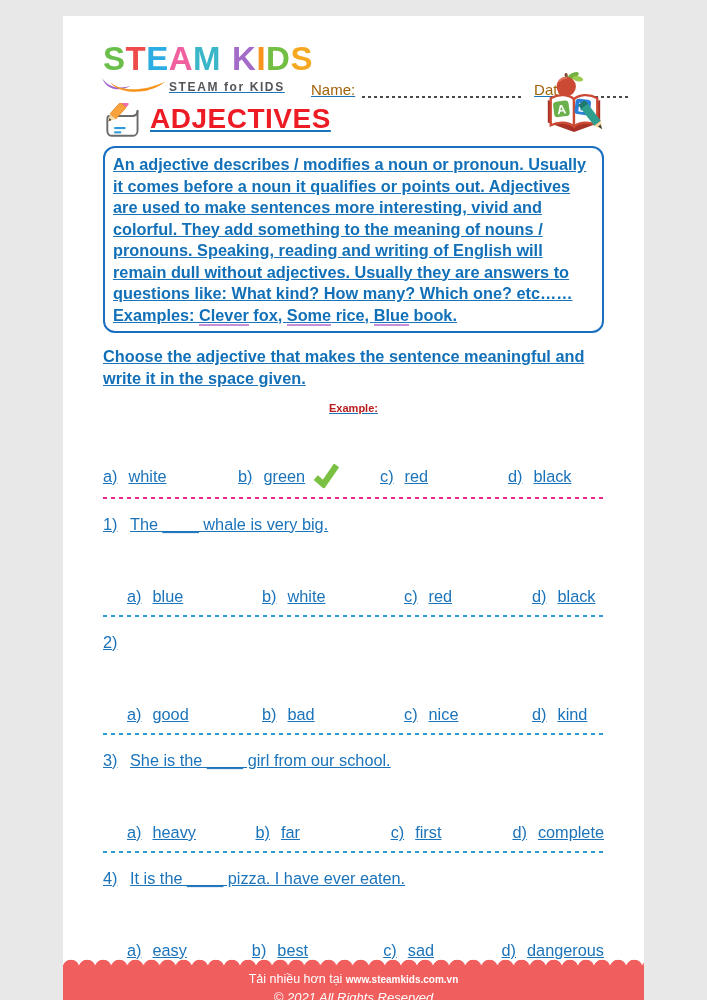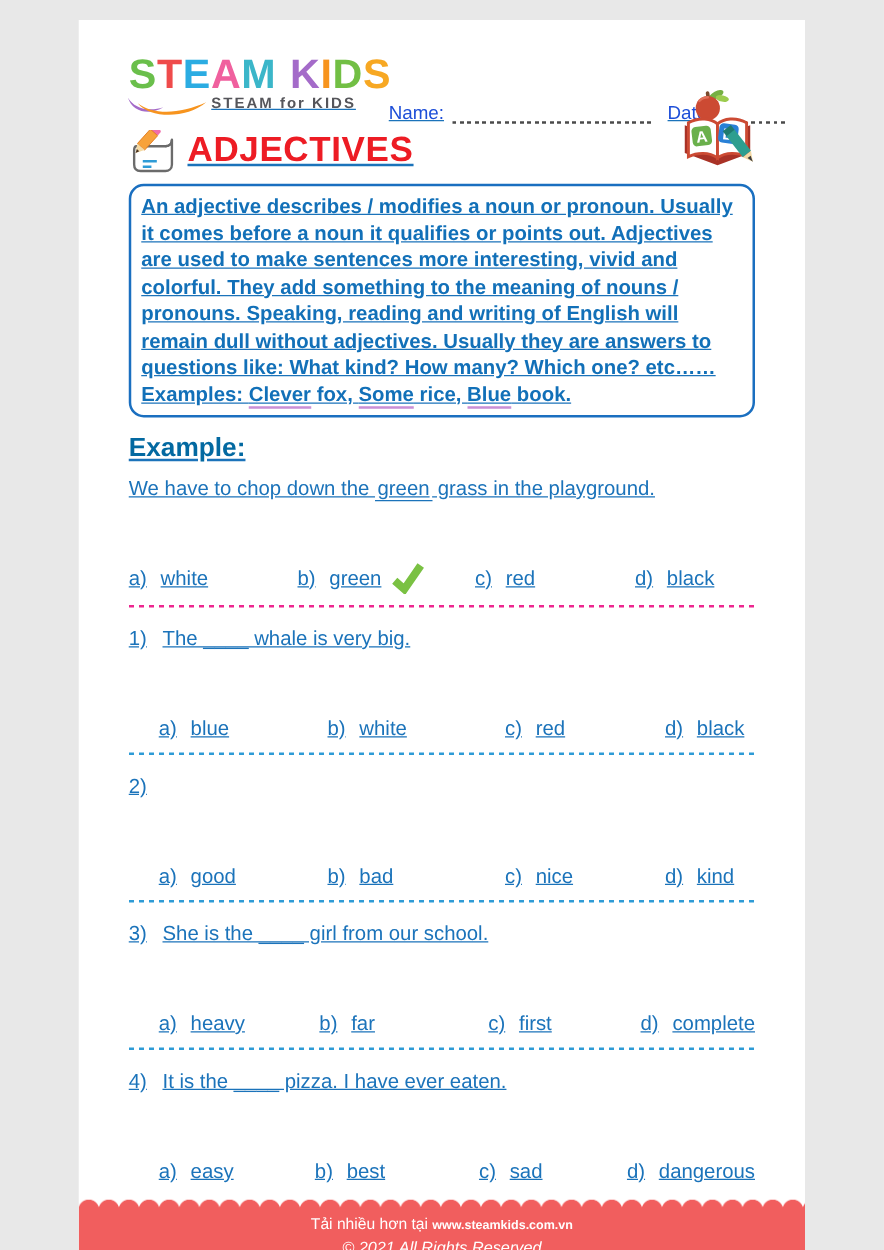--- a/index.html
+++ b/index.html
@@ -13,24 +13,24 @@
     font-family: "Liberation Sans", sans-serif;
     color: #1b73ba;
     text-decoration: underline;
   }
   
   .top { display:flex; padding: 26px 14px 0 40px; }
   .logo { width: 208px; flex-shrink: 0; }
   .logo-letters { font-size: 33px; font-weight: 800; line-height: 1; letter-spacing: .5px; white-space: nowrap; }
   .logo-word { display:inline-block; }
   .logo-word + .logo-word { margin-left: 11px; }
-  .logo-sub { display:flex; align-items: flex-start; margin-top: 0px; }
+  .logo-sub { display:flex; align-items: center; margin-top: 0px; }
   .logo-sub svg { width: 66px; height: 19px; margin-left: -2px; flex-shrink:0; }
   .tagline { font-size: 12px; font-weight: bold; color: #55555a; letter-spacing: 1.6px; margin-left: 2px; white-space: nowrap; }
-  .fields { flex: 1; display: flex; margin-top: 9px; font-size: 15px; color: #1d4ed8; gap: 12px; }
+  .fields { flex: 1; display: flex; margin-top: 9px; font-size: 15px; color: #a16207; gap: 12px; }
   .field { display: flex; align-items: flex-end; }
   .field-name { flex: 2.2; }
   .field-date { flex: 1; }
   .flabel { margin-right: 7px; line-height: 1.1; }
   .fline {
     flex: 1; height: 13px;
     background-image: repeating-linear-gradient(90deg,#4a4a4a 0 3px, transparent 3px 6px);
     background-size: 100% 2px; background-repeat: no-repeat; background-position: bottom;
   }
   
@@ -45,21 +45,21 @@
     border: 2.5px solid #1a6fc0;
     border-radius: 12px;
     padding: 6px 8px 5px;
     font-size: 16.3px; font-weight: bold;
     line-height: 21.5px;
     color: #1270b8;
   }
   .u { border-bottom: 2px solid #c98fd6; }
   
   .instruction { margin: 12px 40px 0; font-size: 16.3px; font-weight: bold; line-height: 22px; color: #1270b8; }
-  .example-label { margin: 13px 40px 0; font-size: 21px; font-weight: bold; color: #0369a1; }
+  .example-label { margin: 13px 40px 0; font-size: 11px; font-weight: bold; color: #b91c1c; text-align: center; }
   .example-sentence { margin: 11px 40px 0; font-size: 16.3px; color: #1b73ba; }
   .u-blue { border-bottom: 1.5px solid #1b73ba; padding: 0 2px; }
   
   .options-row { display: flex; align-items: center; margin: 0 40px; font-size: 16.3px; color: #1b73ba; }
   .options-row.indent { padding-left: 24px; }
   .opt { display: flex; align-items: center; }
   .opt:nth-child(1) { width: 135px; }
   .opt:nth-child(2) { width: 142px; }
   .opt:nth-child(3) { width: 128px; }
   .opt:nth-child(4) { flex: 1; }
@@ -161,23 +161,23 @@
         </g>
       </svg>
     </span>
     <h1>ADJECTIVES</h1>
   </div>
 
   <div class="intro-box">
     <p><span>An adjective describes / modifies a noun or pronoun. Usually it comes before a noun it qualifies or points out. Adjectives are used to make sentences more interesting, vivid and colorful. They add something to the meaning of nouns / pronouns. Speaking, reading and writing of English will remain dull without adjectives. Usually they are answers to questions like: What kind? How many? Which one? etc…… Examples: </span><span class="u">Clever</span><span> fox, </span><span class="u">Some</span><span> rice, </span><span class="u">Blue</span><span> book.</span></p>
   </div>
 
+  <p class="instruction">Choose the adjective that makes the sentence meaningful and write it in the space given.</p>
 
   <p class="example-label">Example:</p>
-  <p class="example-sentence"><span>We have to chop down the </span><span class="u-blue">green</span><span> grass in the playground.</span></p>
 
   <div class="options-row example-options">
     <div class="opt">
         <span class="opt-letter">a)</span>
         <span>white</span>
       </div>
     <div class="opt">
         <span class="opt-letter">b)</span>
         <span>green</span>
       <span class="check">

